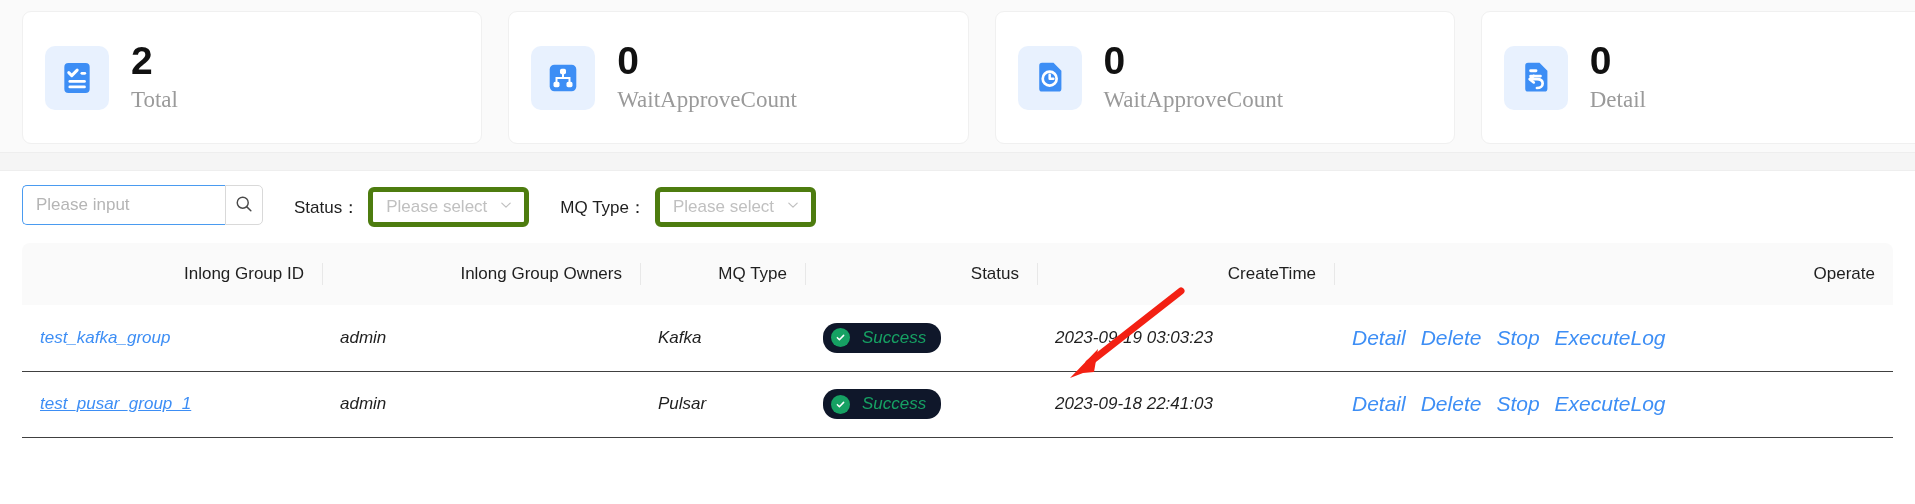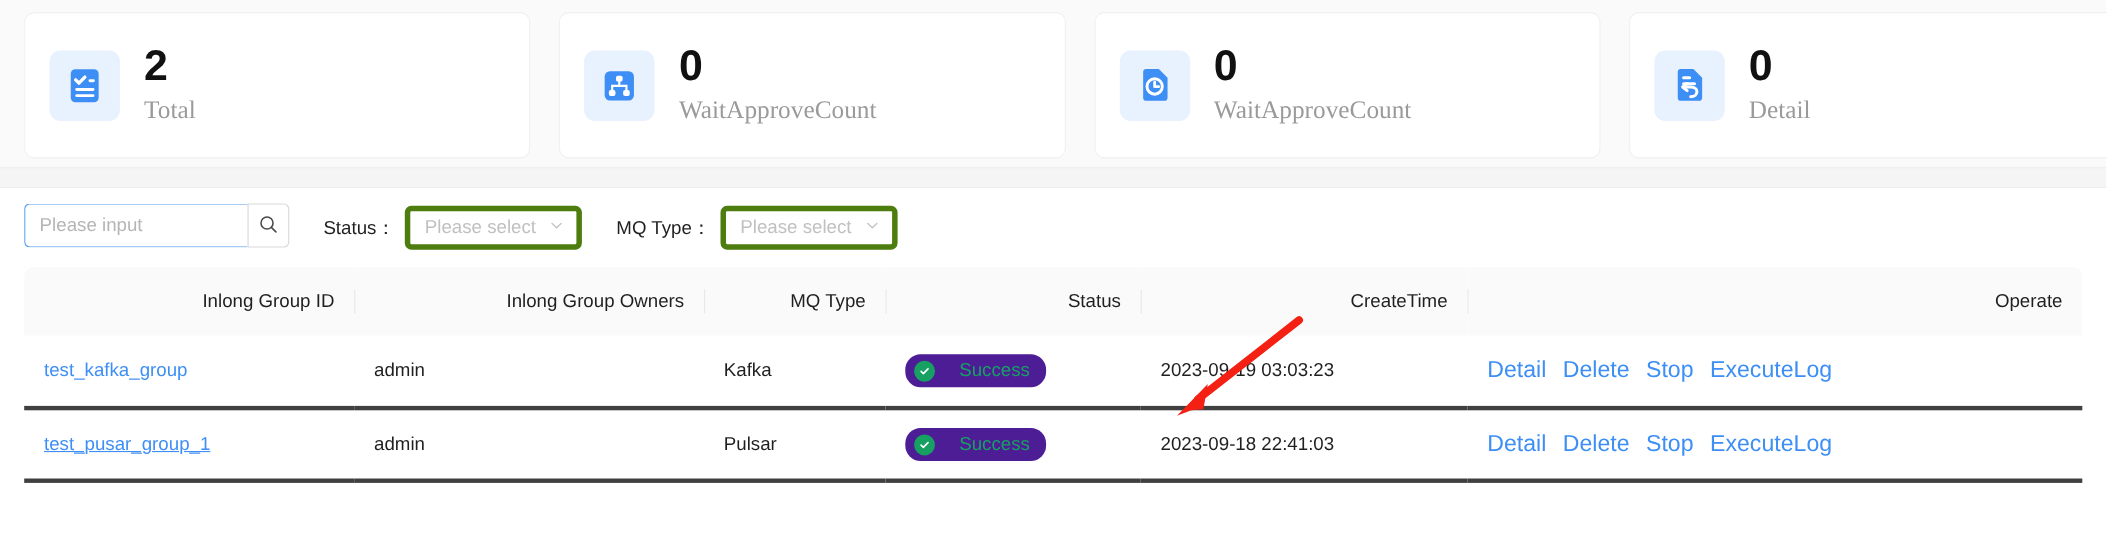--- a/index.html
+++ b/index.html
@@ -174,44 +174,45 @@
     width: 1px;
     height: 22px;
     background: #e8e8e8;
   }
 
   .data-table tbody td {
     height: 66px;
     font-size: 17px;
     color: #1f1f1f;
     padding: 0 18px;
-    border-bottom: 4px solid #404040;
+    border-bottom: 1px solid #404040;
     vertical-align: middle;
+    font-style: italic;
   }
 
   .col-id      { width: 300px; }
   .col-owners  { width: 318px; }
   .col-mq      { width: 165px; }
   .col-status  { width: 232px; }
   .col-time    { width: 297px; }
   .col-operate { width: auto; }
 
   .row-link {
     color: #3d8ef5;
     text-decoration: none;
     cursor: pointer;
   }
   .row-link.is-hover { text-decoration: underline; }
 
   
   .status-badge {
     display: inline-flex;
     align-items: center;
-    gap: 22px;
-    background: #4c1d95;
+    gap: 12px;
+    background: #0f172a;
     border-radius: 14px;
     padding: 4px 15px 4px 8px;
     height: 30px;
   }
   .badge-check {
     width: 19px;
     height: 19px;
     border-radius: 50%;
     background: #16a163;
     display: flex;

